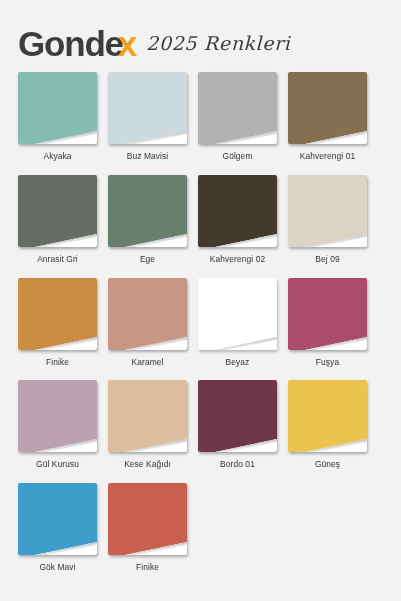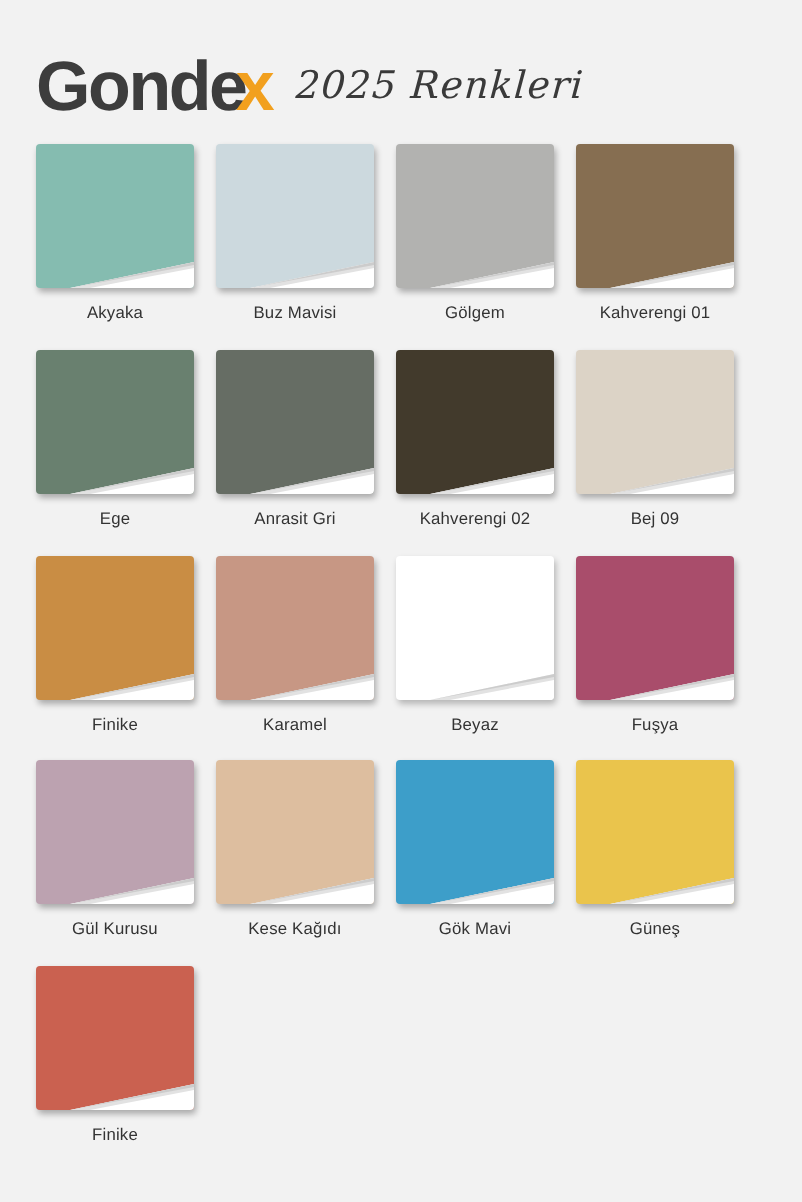--- a/index.html
+++ b/index.html
@@ -154,44 +154,44 @@
               <path d="M0 20 L62 7 L62 20 Z" fill="#ffffff"></path>
               <path d="M0 20 L62 7 L62 10 L10 20 Z" fill="#e2e2e2"></path>
               <path d="M0 20 L62 7 L62 8.5 Z" fill="#b9b9b9" opacity="0.55"></path>
             </svg>
           </div>
         </div>
         <div class="label">Kahverengi 01</div>
       </div>
       <div class="cell">
         <div class="chip-wrap">
+          <div class="chip" style="background: rgb(102, 109, 100);">
+            <svg class="curl" viewBox="0 0 62 20" preserveAspectRatio="none">
+              <path d="M0 20 L62 7 L62 20 Z" fill="#ffffff"></path>
+              <path d="M0 20 L62 7 L62 10 L10 20 Z" fill="#e2e2e2"></path>
+              <path d="M0 20 L62 7 L62 8.5 Z" fill="#b9b9b9" opacity="0.55"></path>
+            </svg>
+          </div>
+        </div>
+        <div class="label">Anrasit Gri</div>
+      </div>
+      <div class="cell">
+        <div class="chip-wrap">
           <div class="chip" style="background: rgb(105, 128, 111);">
             <svg class="curl" viewBox="0 0 62 20" preserveAspectRatio="none">
               <path d="M0 20 L62 7 L62 20 Z" fill="#ffffff"></path>
               <path d="M0 20 L62 7 L62 10 L10 20 Z" fill="#e2e2e2"></path>
               <path d="M0 20 L62 7 L62 8.5 Z" fill="#b9b9b9" opacity="0.55"></path>
             </svg>
           </div>
         </div>
         <div class="label">Ege</div>
       </div>
       <div class="cell">
         <div class="chip-wrap">
-          <div class="chip" style="background: rgb(102, 109, 100);">
-            <svg class="curl" viewBox="0 0 62 20" preserveAspectRatio="none">
-              <path d="M0 20 L62 7 L62 20 Z" fill="#ffffff"></path>
-              <path d="M0 20 L62 7 L62 10 L10 20 Z" fill="#e2e2e2"></path>
-              <path d="M0 20 L62 7 L62 8.5 Z" fill="#b9b9b9" opacity="0.55"></path>
-            </svg>
-          </div>
-        </div>
-        <div class="label">Anrasit Gri</div>
-      </div>
-      <div class="cell">
-        <div class="chip-wrap">
           <div class="chip" style="background: rgb(66, 58, 44);">
             <svg class="curl" viewBox="0 0 62 20" preserveAspectRatio="none">
               <path d="M0 20 L62 7 L62 20 Z" fill="#ffffff"></path>
               <path d="M0 20 L62 7 L62 10 L10 20 Z" fill="#e2e2e2"></path>
               <path d="M0 20 L62 7 L62 8.5 Z" fill="#b9b9b9" opacity="0.55"></path>
             </svg>
           </div>
         </div>
         <div class="label">Kahverengi 02</div>
       </div>
@@ -274,44 +274,56 @@
               <path d="M0 20 L62 7 L62 20 Z" fill="#ffffff"></path>
               <path d="M0 20 L62 7 L62 10 L10 20 Z" fill="#e2e2e2"></path>
               <path d="M0 20 L62 7 L62 8.5 Z" fill="#b9b9b9" opacity="0.55"></path>
             </svg>
           </div>
         </div>
         <div class="label">Kese Kağıdı</div>
       </div>
       <div class="cell">
         <div class="chip-wrap">
+          <div class="chip" style="background: rgb(112, 55, 74);">
+            <svg class="curl" viewBox="0 0 62 20" preserveAspectRatio="none">
+              <path d="M0 20 L62 7 L62 20 Z" fill="#ffffff"></path>
+              <path d="M0 20 L62 7 L62 10 L10 20 Z" fill="#e2e2e2"></path>
+              <path d="M0 20 L62 7 L62 8.5 Z" fill="#b9b9b9" opacity="0.55"></path>
+            </svg>
+          </div>
+        </div>
+        <div class="label">Bordo 01</div>
+      </div>
+      <div class="cell">
+        <div class="chip-wrap">
+          <div class="chip" style="background: rgb(234, 196, 76);">
+            <svg class="curl" viewBox="0 0 62 20" preserveAspectRatio="none">
+              <path d="M0 20 L62 7 L62 20 Z" fill="#ffffff"></path>
+              <path d="M0 20 L62 7 L62 10 L10 20 Z" fill="#e2e2e2"></path>
+              <path d="M0 20 L62 7 L62 8.5 Z" fill="#b9b9b9" opacity="0.55"></path>
+            </svg>
+          </div>
+        </div>
+        <div class="label">Güneş</div>
+      </div>
+      <div class="cell">
+        <div class="chip-wrap">
           <div class="chip" style="background: rgb(61, 158, 201);">
             <svg class="curl" viewBox="0 0 62 20" preserveAspectRatio="none">
               <path d="M0 20 L62 7 L62 20 Z" fill="#ffffff"></path>
               <path d="M0 20 L62 7 L62 10 L10 20 Z" fill="#e2e2e2"></path>
               <path d="M0 20 L62 7 L62 8.5 Z" fill="#b9b9b9" opacity="0.55"></path>
             </svg>
           </div>
         </div>
         <div class="label">Gök Mavi</div>
       </div>
       <div class="cell">
         <div class="chip-wrap">
-          <div class="chip" style="background: rgb(234, 196, 76);">
-            <svg class="curl" viewBox="0 0 62 20" preserveAspectRatio="none">
-              <path d="M0 20 L62 7 L62 20 Z" fill="#ffffff"></path>
-              <path d="M0 20 L62 7 L62 10 L10 20 Z" fill="#e2e2e2"></path>
-              <path d="M0 20 L62 7 L62 8.5 Z" fill="#b9b9b9" opacity="0.55"></path>
-            </svg>
-          </div>
-        </div>
-        <div class="label">Güneş</div>
-      </div>
-      <div class="cell">
-        <div class="chip-wrap">
           <div class="chip" style="background: rgb(202, 97, 80);">
             <svg class="curl" viewBox="0 0 62 20" preserveAspectRatio="none">
               <path d="M0 20 L62 7 L62 20 Z" fill="#ffffff"></path>
               <path d="M0 20 L62 7 L62 10 L10 20 Z" fill="#e2e2e2"></path>
               <path d="M0 20 L62 7 L62 8.5 Z" fill="#b9b9b9" opacity="0.55"></path>
             </svg>
           </div>
         </div>
         <div class="label">Finike</div>
       </div>

